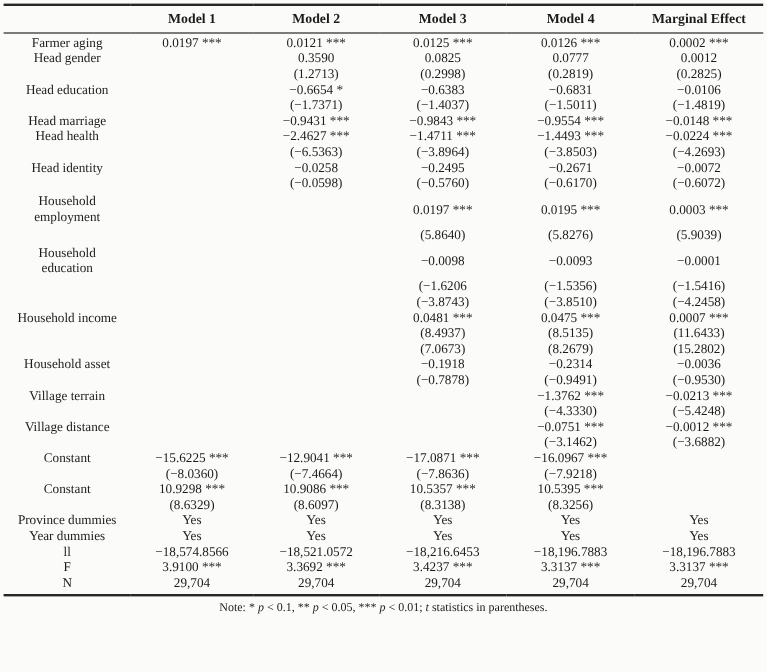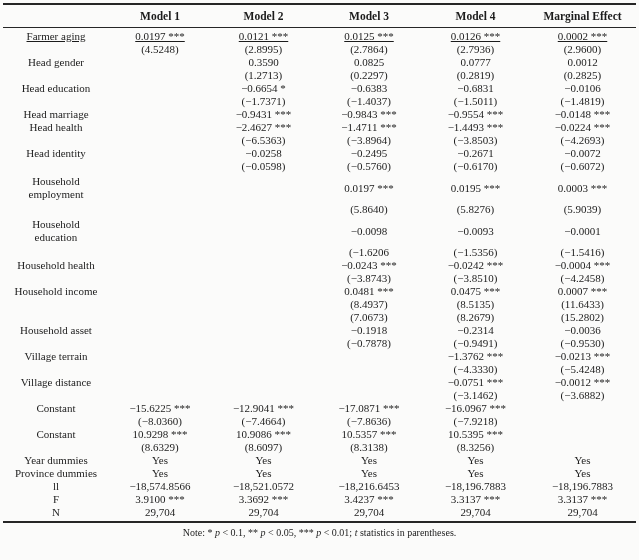--- a/index.html
+++ b/index.html
@@ -28,21 +28,21 @@
   }
   td {
     text-align: center;
     font-size: 11px;
     line-height: 13px;
     padding: 0 2px;
     vertical-align: middle;
     white-space: nowrap;
   }
   td.label-cell { white-space: pre-line; }
-  tbody tr.first-body-row td { padding-top: 2px; text-decoration: underline; }
+  tbody tr.first-body-row td { padding-top: 2px; }
   tr.tall td { padding-top: 2px; padding-bottom: 2px; }
   tr.last-row td { padding-bottom: 2px; }
   .note {
     text-align: center;
     font-size: 10px;
     line-height: 12px;
     margin-top: 4px;
   }
   .note i { font-style: italic; }
 </style>
@@ -72,40 +72,32 @@
     <tbody id="table-body">
         <tr class="first-body-row">
           <td class="label-cell">Farmer aging</td>
           <td>0.0197 ***</td>
           <td>0.0121 ***</td>
           <td>0.0125 ***</td>
           <td>0.0126 ***</td>
           <td>0.0002 ***</td>
         </tr>
         <tr>
-          <td></td>
-          <td>(4.5248)</td>
-          <td>(2.8995)</td>
-          <td>(2.7864)</td>
-          <td>(2.7936)</td>
-          <td>(2.9600)</td>
-        </tr>
-        <tr>
           <td class="label-cell">Head gender</td>
           <td></td>
           <td>0.3590</td>
           <td>0.0825</td>
           <td>0.0777</td>
           <td>0.0012</td>
         </tr>
         <tr>
           <td></td>
           <td></td>
           <td>(1.2713)</td>
-          <td>(0.2297)</td>
+          <td>(0.2998)</td>
           <td>(0.2819)</td>
           <td>(0.2825)</td>
         </tr>
         <tr>
           <td class="label-cell">Head education</td>
           <td></td>
           <td>−0.6654 *</td>
           <td>−0.6383</td>
           <td>−0.6831</td>
           <td>−0.0106</td>
@@ -184,28 +176,20 @@
           <td>−0.0093</td>
           <td>−0.0001</td>
         </tr>
         <tr>
           <td></td>
           <td></td>
           <td></td>
           <td>(−1.6206</td>
           <td>(−1.5356)</td>
           <td>(−1.5416)</td>
-        </tr>
-        <tr>
-          <td class="label-cell">Household health</td>
-          <td></td>
-          <td></td>
-          <td>−0.0243 ***</td>
-          <td>−0.0242 ***</td>
-          <td>−0.0004 ***</td>
         </tr>
         <tr>
           <td></td>
           <td></td>
           <td></td>
           <td>(−3.8743)</td>
           <td>(−3.8510)</td>
           <td>(−4.2458)</td>
         </tr>
         <tr>
@@ -306,29 +290,29 @@
         </tr>
         <tr>
           <td></td>
           <td>(8.6329)</td>
           <td>(8.6097)</td>
           <td>(8.3138)</td>
           <td>(8.3256)</td>
           <td></td>
         </tr>
         <tr>
+          <td class="label-cell">Province dummies</td>
+          <td>Yes</td>
+          <td>Yes</td>
+          <td>Yes</td>
+          <td>Yes</td>
+          <td>Yes</td>
+        </tr>
+        <tr>
           <td class="label-cell">Year dummies</td>
-          <td>Yes</td>
-          <td>Yes</td>
-          <td>Yes</td>
-          <td>Yes</td>
-          <td>Yes</td>
-        </tr>
-        <tr>
-          <td class="label-cell">Province dummies</td>
           <td>Yes</td>
           <td>Yes</td>
           <td>Yes</td>
           <td>Yes</td>
           <td>Yes</td>
         </tr>
         <tr>
           <td class="label-cell">ll</td>
           <td>−18,574.8566</td>
           <td>−18,521.0572</td>

